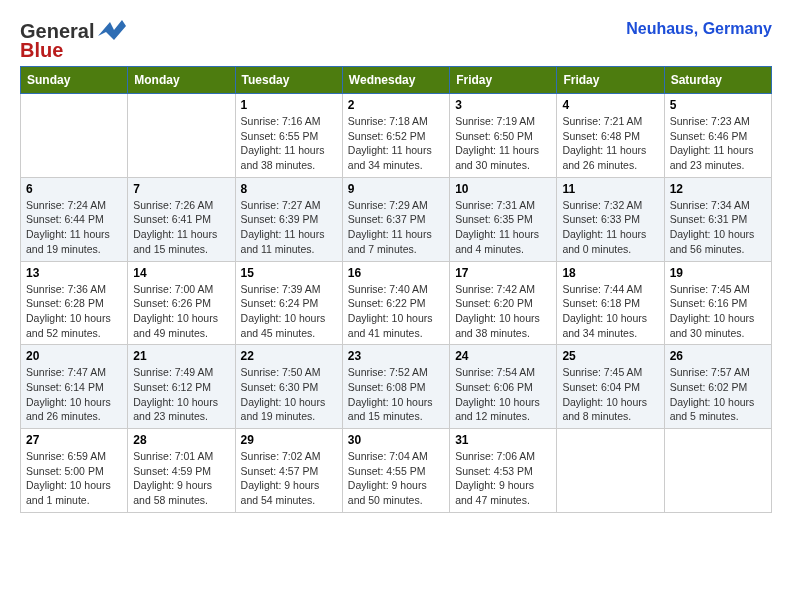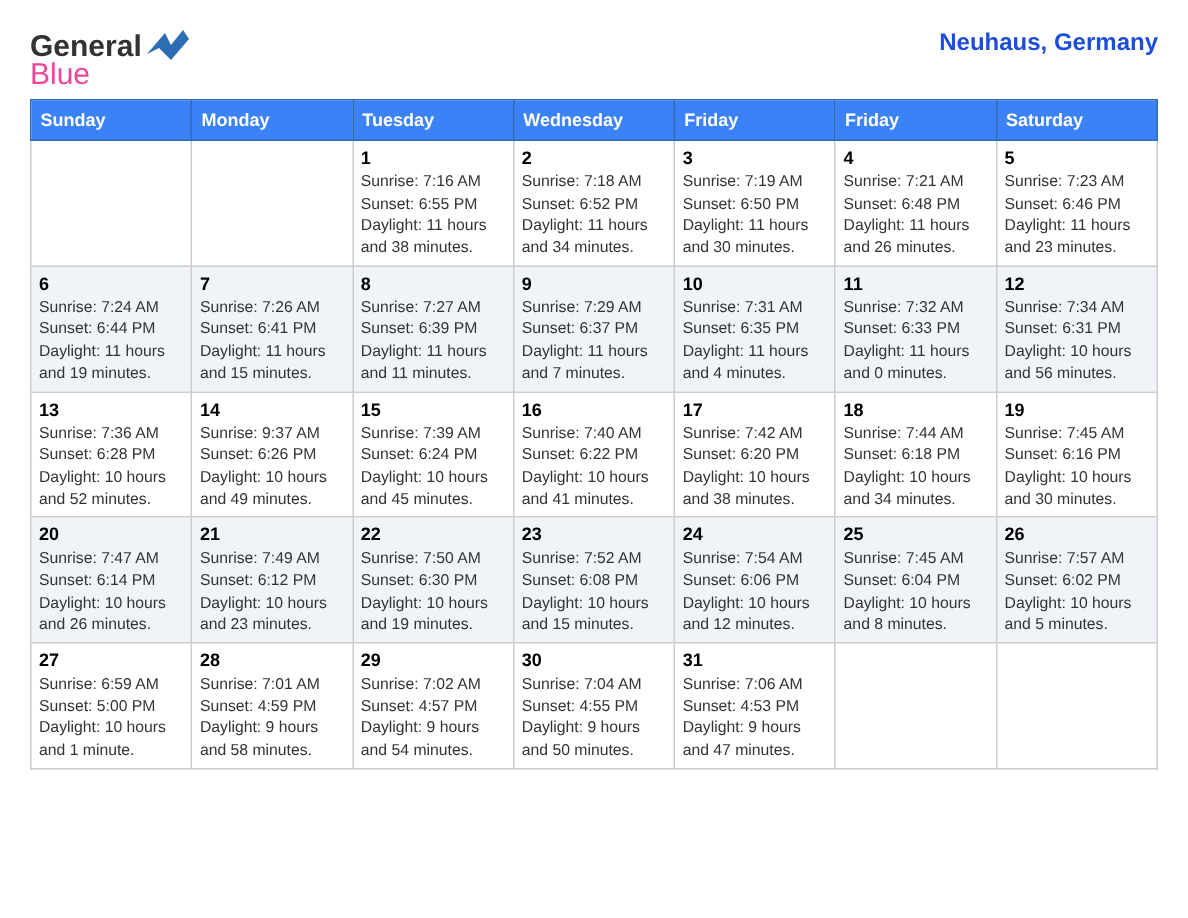--- a/index.html
+++ b/index.html
@@ -34,21 +34,21 @@
       font-size: 16px;
       color: #1d4ed8;
       font-weight: bold;
     }
     .calendar-table {
       width: 100%;
       border-collapse: collapse;
       font-size: 11px;
     }
     .calendar-table th {
-      background-color: #3b82f6;
+      background-color: #4d7c0f;
       color: #fff;
       text-align: left;
       padding: 6px 6px;
       font-size: 12px;
       font-weight: bold;
       border: 1px solid #2e6db4;
     }
     .calendar-table td {
       border: 1px solid #ccc;
       vertical-align: top;
@@ -83,21 +83,21 @@
 
 <div class="header-area">
   <div class="logo-container">
     <div>
       <div style="display:flex;align-items:center;">
         <span class="logo-general" style="font-size:20px;font-weight:bold;color:#333;">General</span>
         <svg width="30" height="24" viewBox="0 0 30 24" style="margin-left:2px;margin-top:-4px;">
           <polygon points="2,18 14,4 18,12 26,2 30,8 18,22 10,14" fill="#2e6db4"></polygon>
         </svg>
       </div>
-      <div class="logo-blue" style="font-size:20px;font-weight:normal;color:#ec4899;margin-top:-4px;">Blue</div>
+      <div class="logo-blue" style="font-size:20px;font-weight:bold;color:#b91c1c;margin-top:-4px;">Blue</div>
     </div>
   </div>
   <div class="title-area">
     <div class="location-title">Neuhaus, Germany</div>
   </div>
 </div>
 
 <table class="calendar-table">
   <thead>
     <tr>
@@ -191,21 +191,21 @@
       </tr>
       <tr class="row-odd">
         <td>
         <div class="day-number">13</div>
         <div class="day-info">Sunrise: 7:36 AM</div>
         <div class="day-info">Sunset: 6:28 PM</div>
         <div class="day-info">Daylight: 10 hours and 52 minutes.</div>
       </td>
         <td>
         <div class="day-number">14</div>
-        <div class="day-info">Sunrise: 9:37 AM</div>
+        <div class="day-info">Sunrise: 7:00 AM</div>
         <div class="day-info">Sunset: 6:26 PM</div>
         <div class="day-info">Daylight: 10 hours and 49 minutes.</div>
       </td>
         <td>
         <div class="day-number">15</div>
         <div class="day-info">Sunrise: 7:39 AM</div>
         <div class="day-info">Sunset: 6:24 PM</div>
         <div class="day-info">Daylight: 10 hours and 45 minutes.</div>
       </td>
         <td>

